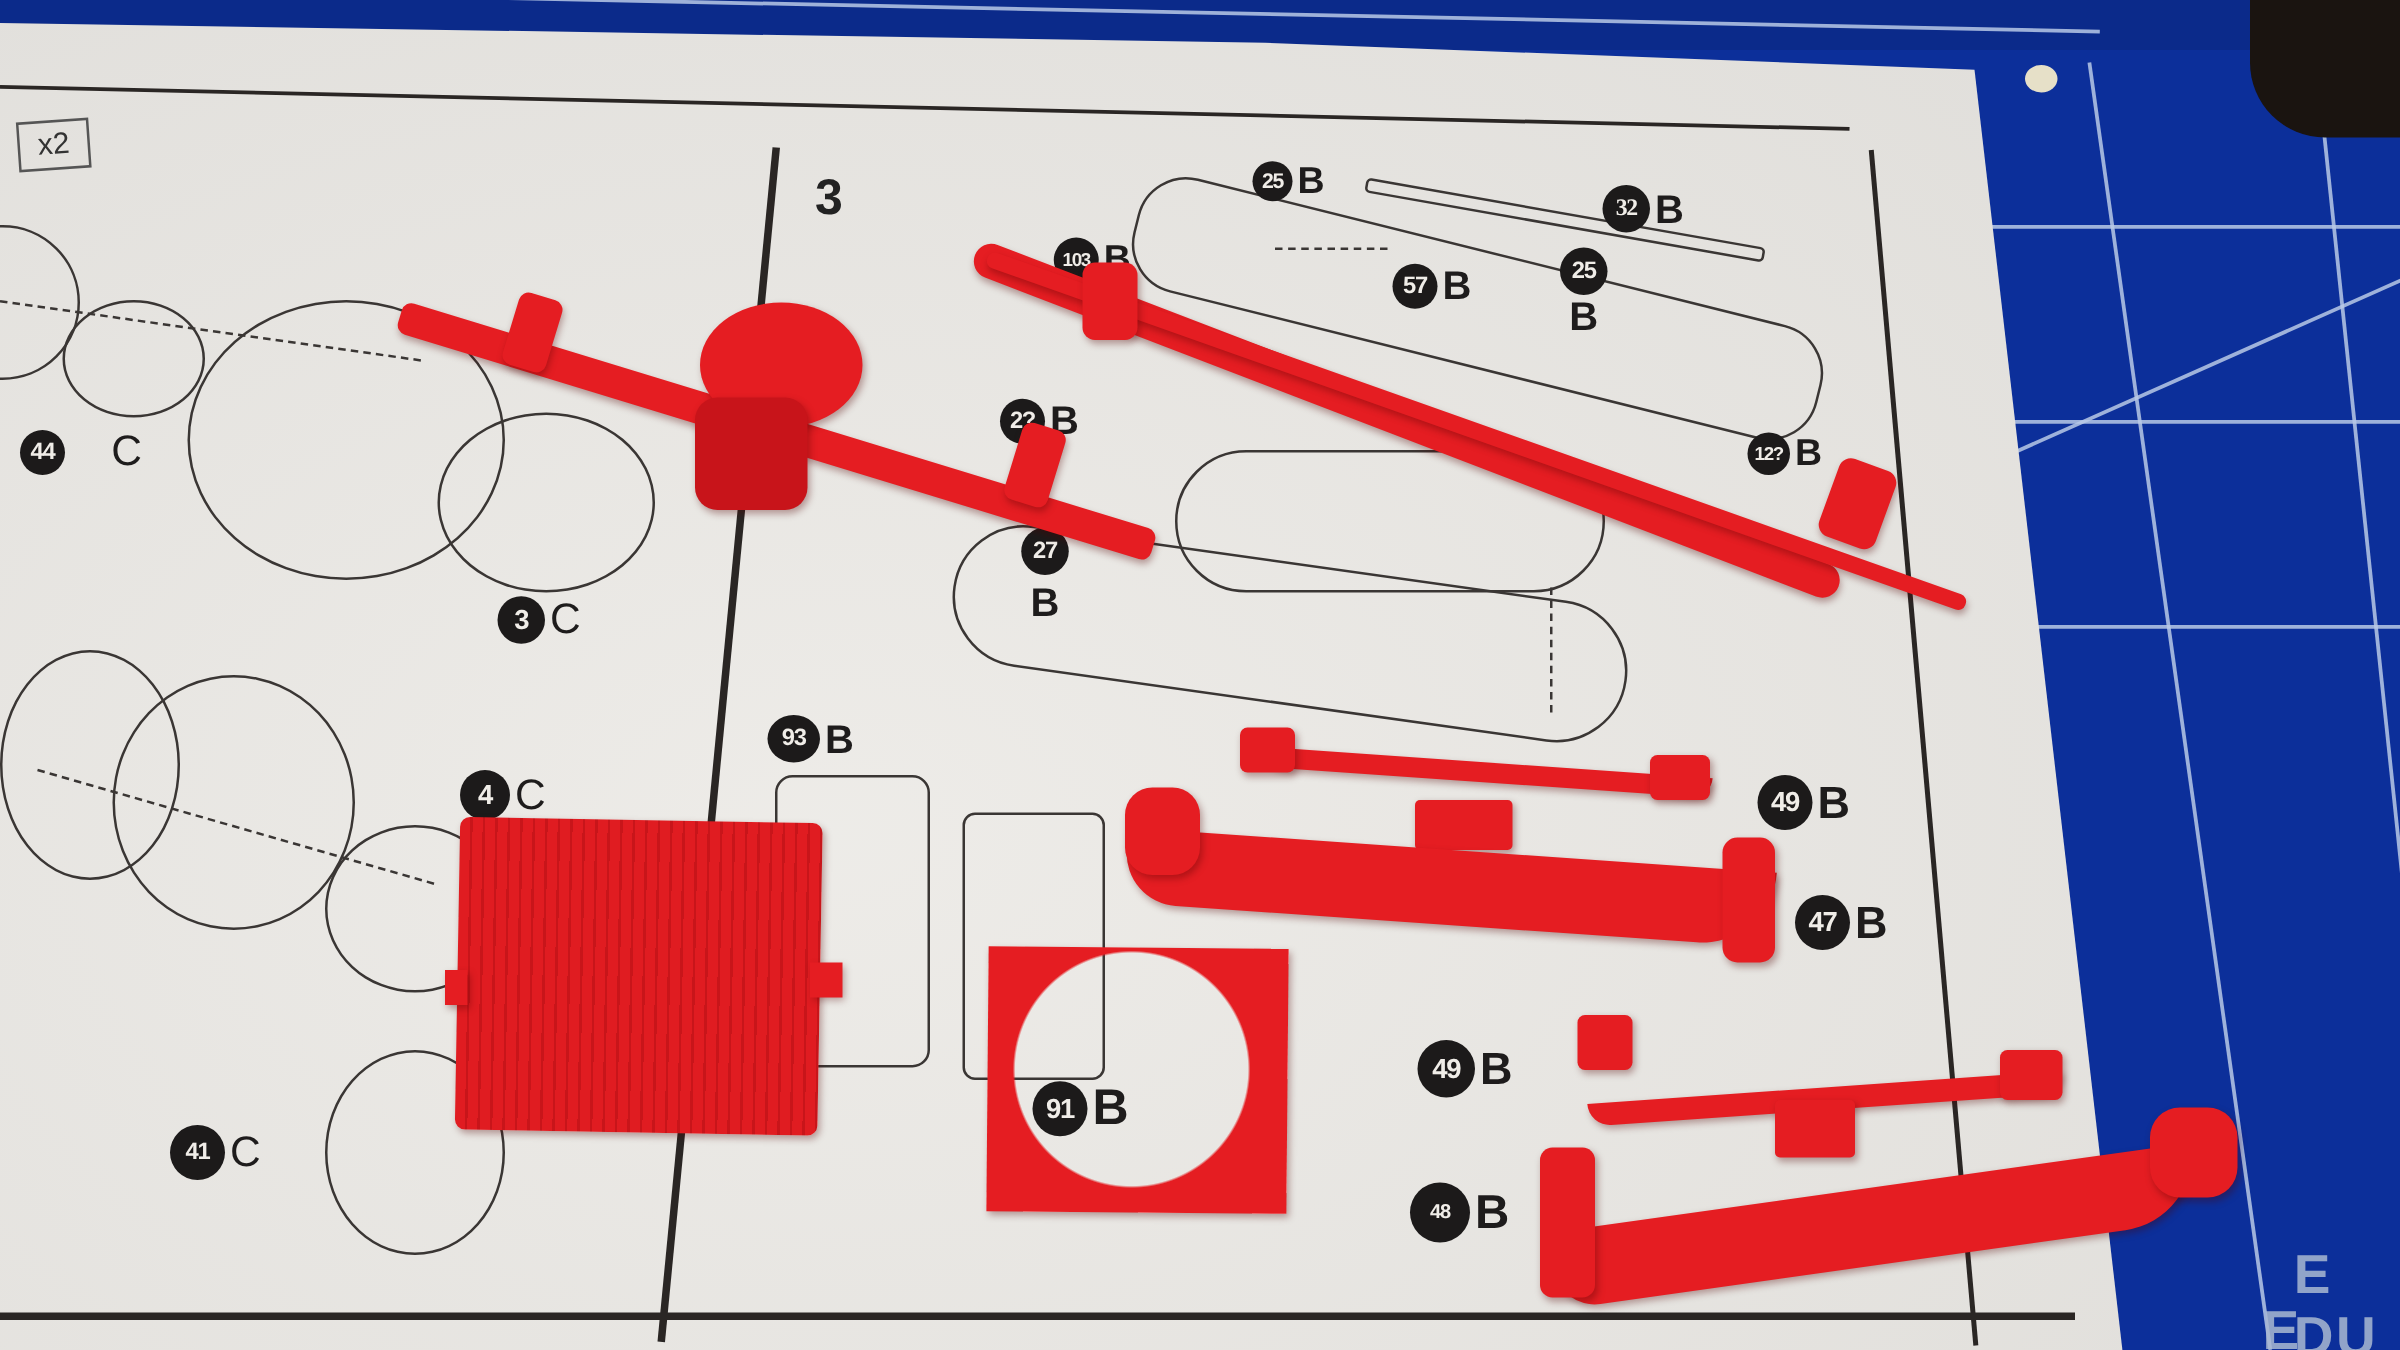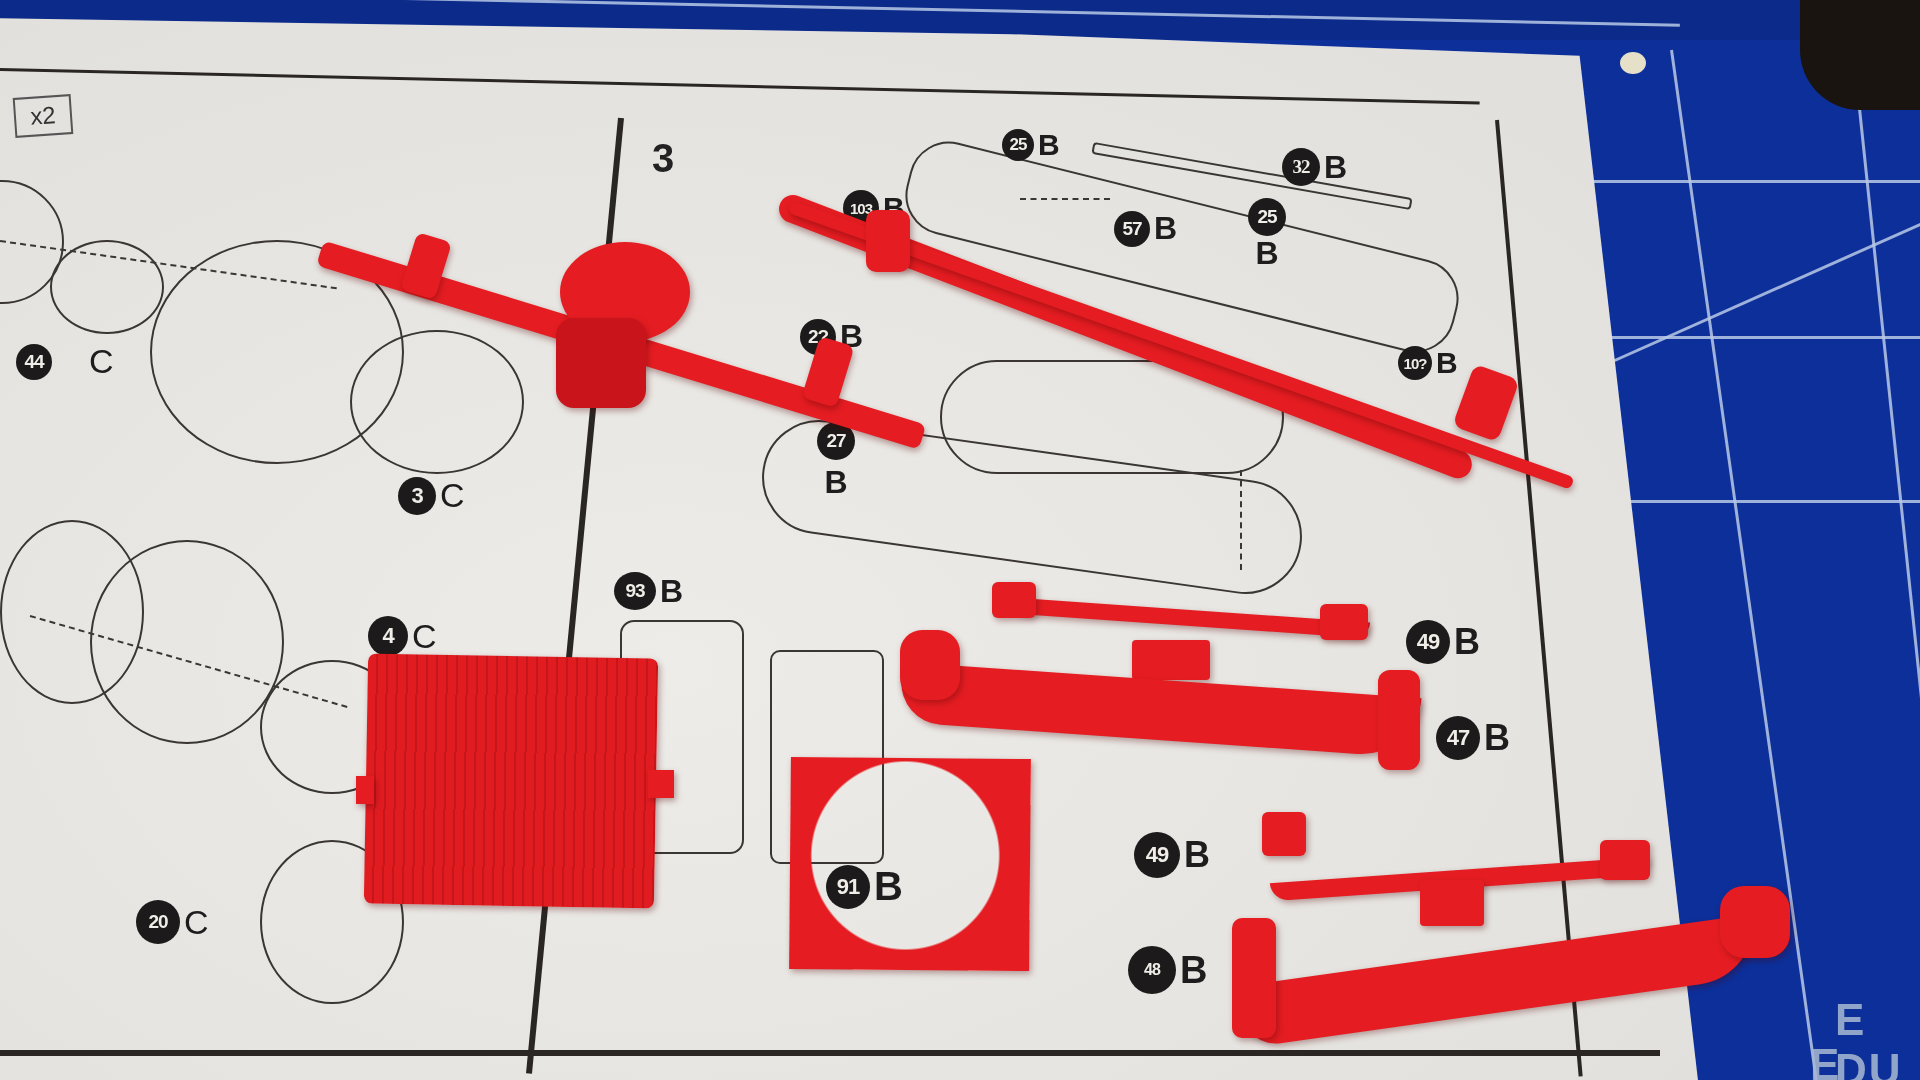--- a/index.html
+++ b/index.html
@@ -83,21 +83,21 @@
   </div>
   <div class="lbl" style="left:398px;top:476px;">
     <span class="num" style="width:38px;height:38px;font-size:22px;">3</span>
     <span class="let">C</span>
   </div>
   <div class="lbl" style="left:368px;top:616px;">
     <span class="num" style="width:40px;height:40px;font-size:22px;">4</span>
     <span class="let">C</span>
   </div>
   <div class="lbl" style="left:136px;top:900px;">
-    <span class="num" style="width:44px;height:44px;">20</span>
+    <span class="num" style="width:44px;height:44px;">41</span>
     <span class="let">C</span>
   </div>
 
   <div class="art" style="left:900px;top:200px;width:560px;height:90px;border-radius:40px;transform:rotate(14deg);"></div>
   <div class="art" style="left:1090px;top:170px;width:320px;height:8px;border-radius:4px;transform:rotate(10deg);"></div>
   <div class="art" style="left:940px;top:360px;width:340px;height:110px;border-radius:60px;"></div>
   <div class="art" style="left:760px;top:450px;width:540px;height:110px;border-radius:60px;transform:rotate(8deg);"></div>
   <div class="art" style="left:620px;top:620px;width:120px;height:230px;border-radius:14px;"></div>
   <div class="art" style="left:770px;top:650px;width:110px;height:210px;border-radius:10px;"></div>
   <div class="dash" style="left:1020px;top:198px;width:90px;"></div>
@@ -121,21 +121,21 @@
   </div>
   <div class="lbl" style="left:1248px;top:198px;flex-direction:column;gap:2px;">
     <span class="num" style="width:38px;height:38px;">25</span>
     <span class="let" style="font-size:32px;font-weight:bold;line-height:30px;">B</span>
   </div>
   <div class="lbl" style="left:800px;top:318px;">
     <span class="num" style="width:36px;height:36px;">2?</span>
     <span class="let" style="font-size:32px;font-weight:bold;">B</span>
   </div>
   <div class="lbl" style="left:1398px;top:346px;">
-    <span class="num" style="width:34px;height:34px;font-size:15px;">10?</span>
+    <span class="num" style="width:34px;height:34px;font-size:15px;">12?</span>
     <span class="let" style="font-size:30px;font-weight:bold;">B</span>
   </div>
   <div class="lbl" style="left:817px;top:422px;flex-direction:column;">
     <span class="num" style="width:38px;height:38px;">27</span>
     <span class="let" style="font-size:32px;font-weight:bold;">B</span>
   </div>
   <div class="lbl" style="left:614px;top:572px;">
     <span class="num" style="width:42px;height:38px;">93</span>
     <span class="let" style="font-size:32px;font-weight:bold;">B</span>
   </div>

